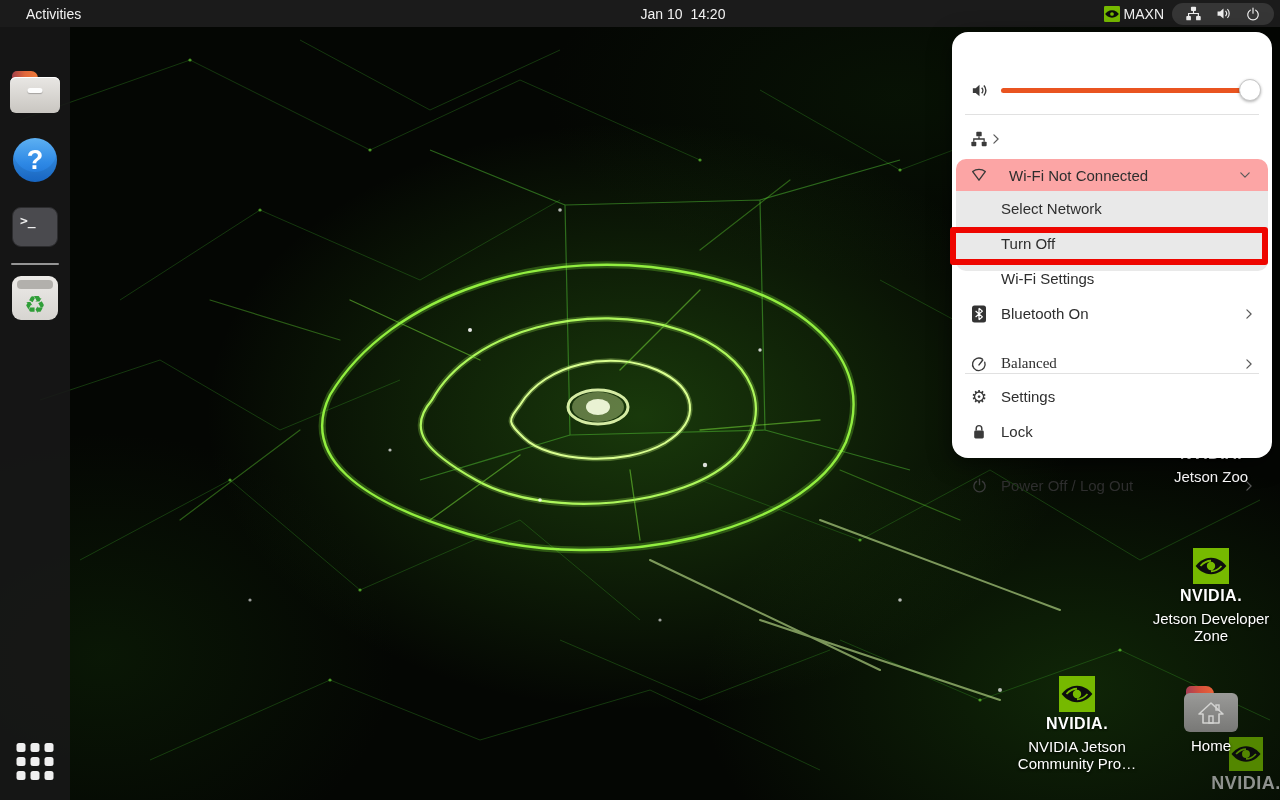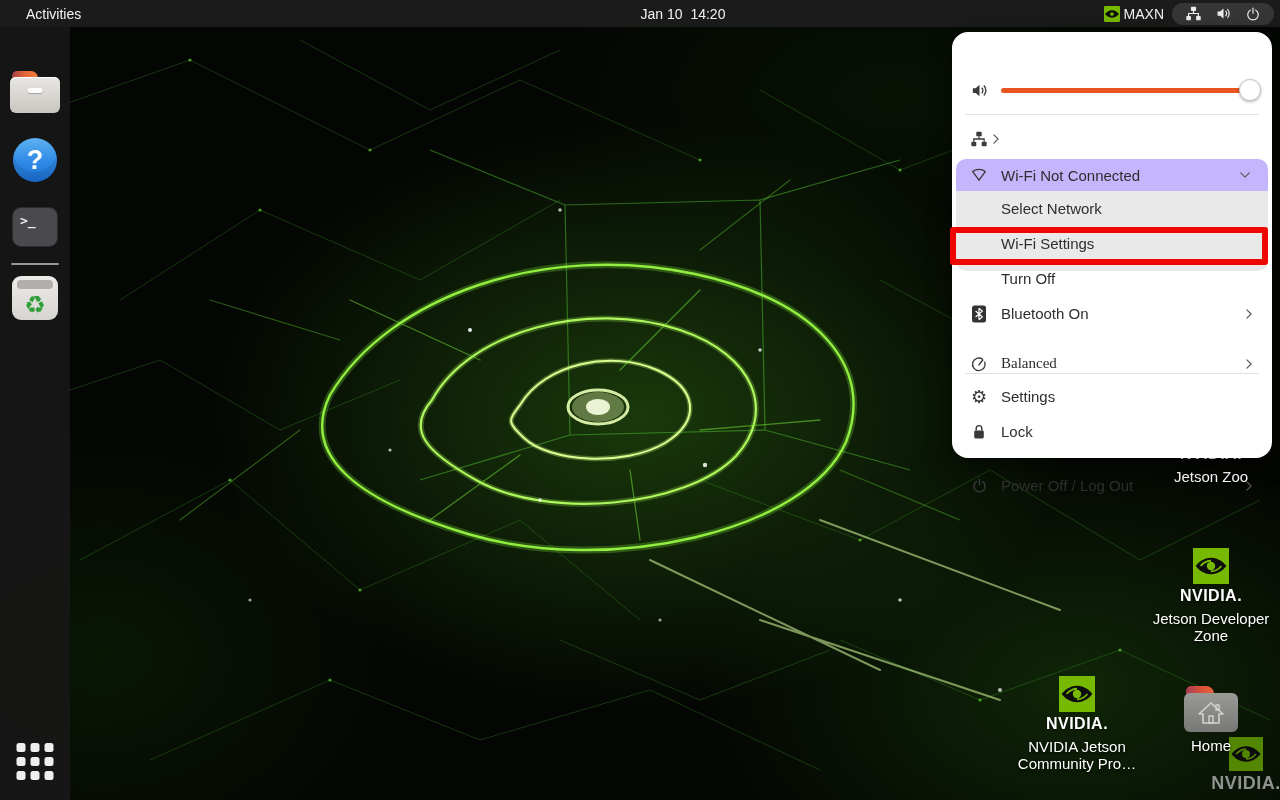--- a/index.html
+++ b/index.html
@@ -66,22 +66,22 @@
     box-shadow:0 5px 22px rgba(0,0,0,0.5); color:#2e2e2e; font-size:15px; }
   .menu-row { position:absolute; left:0; width:100%; height:35px; display:flex; align-items:center; cursor:pointer; }
   .menu-row .mi { width:20px; margin-left:17px; display:flex; justify-content:center; }
   .menu-row .mlabel { margin-left:12px; flex:1; }
   .menu-row .chev { margin-right:16px; display:flex; }
   .vol-row { position:absolute; top:42px; left:0; width:100%; height:32px; display:flex; align-items:center; }
   .vol-track { position:relative; margin-left:12px; width:258px; height:5px; background:#e95420; border-radius:3px; cursor:pointer; }
   .vol-knob { position:absolute; right:-2px; top:50%; transform:translateY(-50%); width:22px; height:22px; background:#fff;
     border:1px solid #c6c6c6; border-radius:50%; box-shadow:0 1px 3px rgba(0,0,0,0.3); cursor:pointer; }
   .menu-sep { position:absolute; left:13px; right:13px; height:1px; background:#e1e1e1; }
-  .wifi-header { position:absolute; left:4px; right:4px; top:127px; height:32px; background:#c4b5fd; border-radius:10px 10px 0 0;
-    display:flex; align-items:center; cursor:pointer; }
+  .wifi-header { position:absolute; left:4px; right:4px; top:127px; height:32px; background:#fca5a5; border-radius:10px 10px 0 0;
+    display:flex; align-items:center; cursor:pointer;gap:8px; }
   .wifi-sub { position:absolute; left:4px; right:4px; top:159px; height:80px; background:#e9e9e9; border-radius:0 0 10px 10px; }
   .sub-row { height:35px; display:flex; align-items:center; padding-left:45px; cursor:pointer; }
 
   
   .annotation-box { position:absolute; left:950px; top:227px; width:318px; height:38px; border:6px solid #ee0600; border-radius:3px;
     z-index:60; pointer-events:none; }
 
   .icon-dark { color:#3a3a3a; }
 </style>
 </head>
@@ -321,22 +321,22 @@
       <div class="mlabel" style="margin-left:12px; flex:1;">Wi-Fi Not Connected</div>
       <div class="chev" style="margin-right:16px; display:flex;">
         <svg width="14" height="14" viewBox="0 0 20 20">
           <path d="M4 7l6 6 6-6" stroke="#5a5a5a" stroke-width="1.7" fill="none" stroke-linecap="round" stroke-linejoin="round"></path>
         </svg>
       </div>
     </div>
 
     <div class="wifi-sub">
       <div class="sub-row">Select Network</div>
+      <div class="sub-row">Turn Off</div>
       <div class="sub-row">Wi-Fi Settings</div>
-      <div class="sub-row">Turn Off</div>
     </div>
 
     <div class="menu-row" style="top:264px;">
       <div class="mi">
         <svg width="16" height="18" viewBox="0 0 16 18">
           <rect x="1" y="0.5" width="14" height="17" rx="2.5" fill="#333"></rect>
           <path d="M8 3.2v11.6 M8 3.2l3.4 2.9L4.6 12 M8 14.8l3.4-2.9L4.6 6" stroke="#fff" stroke-width="1.2" fill="none" stroke-linejoin="round"></path>
         </svg>
       </div>
       <div class="mlabel">Bluetooth On</div>

